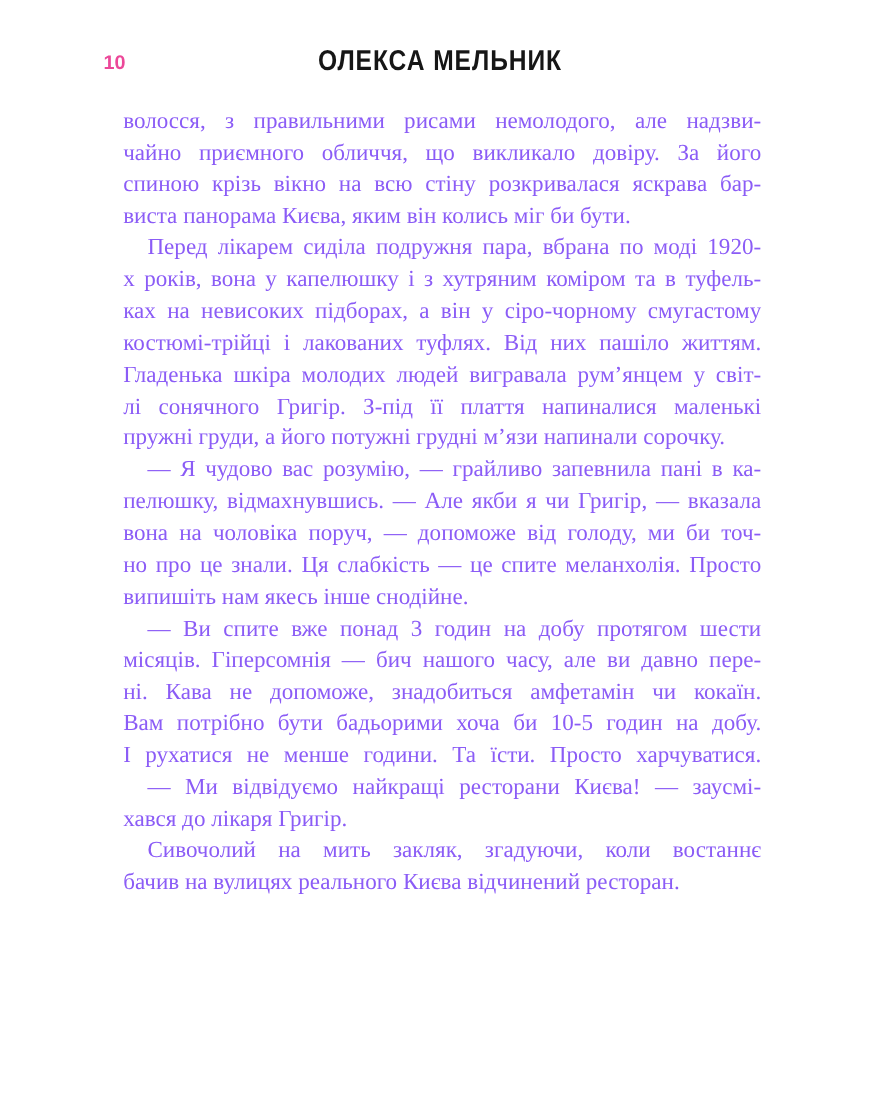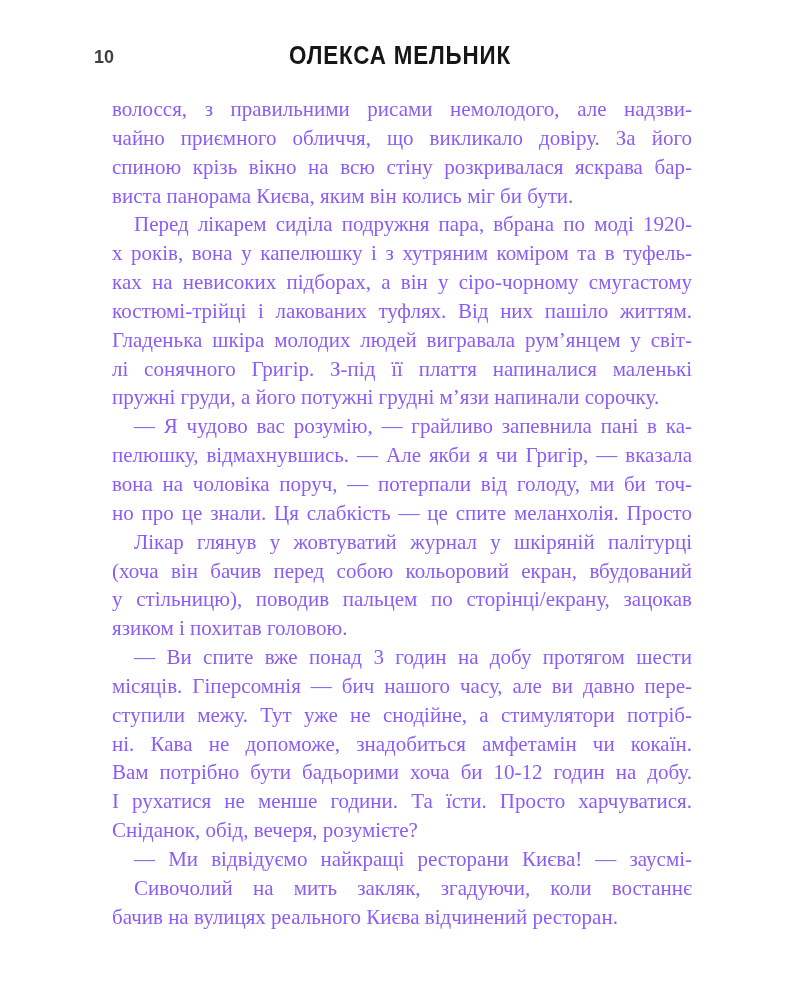--- a/index.html
+++ b/index.html
@@ -15,21 +15,21 @@
     overflow: hidden;
     font-family: "Liberation Serif", serif;
   }
   .page-number {
     position: absolute;
     left: 94px;
     top: 46px;
     font-family: "Liberation Sans", sans-serif;
     font-size: 18px;
     font-weight: 600;
-    color: #404040;
+    color: #ec4899;
     line-height: 22px;
     text-align: center;
   }
   .running-header {
     position: absolute;
     left: 110px;
     top: 40px;
     width: 580px;
     text-align: center;
     font-family: "Liberation Sans", sans-serif;
@@ -84,39 +84,33 @@
         <div class="line">х років, вона у капелюшку і з хутряним коміром та в туфель-</div>
         <div class="line">ках на невисоких підборах, а він у сіро-чорному смугастому</div>
         <div class="line">костюмі-трійці і лакованих туфлях. Від них пашіло життям.</div>
         <div class="line">Гладенька шкіра молодих людей вигравала рум’янцем у світ-</div>
         <div class="line">лі сонячного Григір. З-під її плаття напиналися маленькі</div>
         <div class="line last">пружні груди, а його потужні грудні м’язи напинали сорочку.</div>
       </div>
       <div class="paragraph">
         <div class="line indent">— Я чудово вас розумію, — грайливо запевнила пані в ка-</div>
         <div class="line">пелюшку, відмахнувшись. — Але якби я чи Григір, — вказала</div>
-        <div class="line">вона на чоловіка поруч, — потерпали від голоду, ми би точ-</div>
+        <div class="line">вона на чоловіка поруч, — допоможе від голоду, ми би точ-</div>
         <div class="line">но про це знали. Ця слабкість — це спите меланхолія. Просто</div>
-      </div>
-      <div class="paragraph">
-        <div class="line indent">Лікар глянув у жовтуватий журнал у шкіряній палітурці</div>
-        <div class="line">(хоча він бачив перед собою кольоровий екран, вбудований</div>
-        <div class="line">у стільницю), поводив пальцем по сторінці/екрану, зацокав</div>
-        <div class="line last">язиком і похитав головою.</div>
+        <div class="line last">випишіть нам якесь інше снодійне.</div>
       </div>
       <div class="paragraph">
         <div class="line indent">— Ви спите вже понад 3 годин на добу протягом шести</div>
         <div class="line">місяців. Гіперсомнія — бич нашого часу, але ви давно пере-</div>
-        <div class="line">ступили межу. Тут уже не снодійне, а стимулятори потріб-</div>
         <div class="line">ні. Кава не допоможе, знадобиться амфетамін чи кокаїн.</div>
-        <div class="line">Вам потрібно бути бадьорими хоча би 10-12 годин на добу.</div>
+        <div class="line">Вам потрібно бути бадьорими хоча би 10-5 годин на добу.</div>
         <div class="line">І рухатися не менше години. Та їсти. Просто харчуватися.</div>
-        <div class="line last">Сніданок, обід, вечеря, розумієте?</div>
       </div>
       <div class="paragraph">
         <div class="line indent">— Ми відвідуємо найкращі ресторани Києва! — заусмі-</div>
+        <div class="line last">хався до лікаря Григір.</div>
       </div>
       <div class="paragraph">
         <div class="line indent">Сивочолий на мить закляк, згадуючи, коли востаннє</div>
         <div class="line last">бачив на вулицях реального Києва відчинений ресторан.</div>
       </div>
     </div>
 </div>
 
 </body></html>

